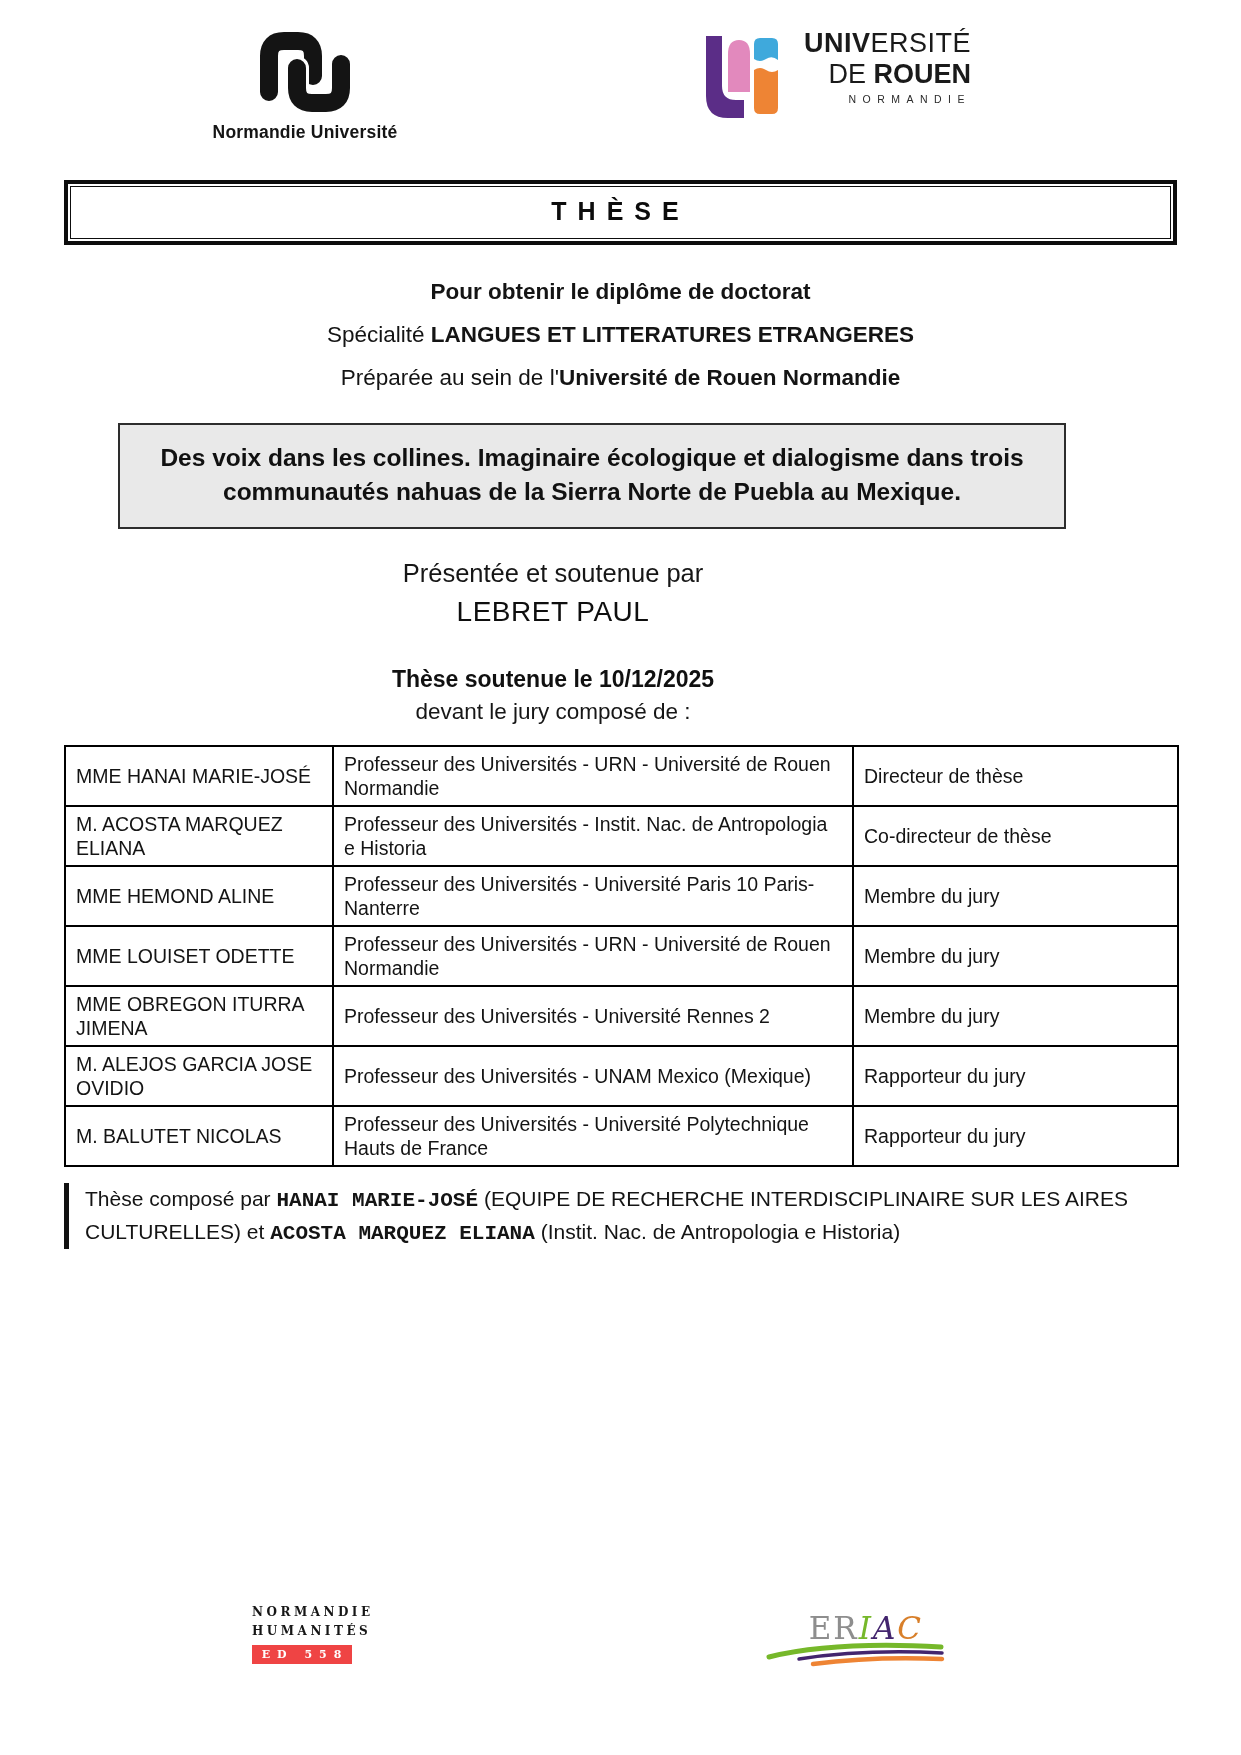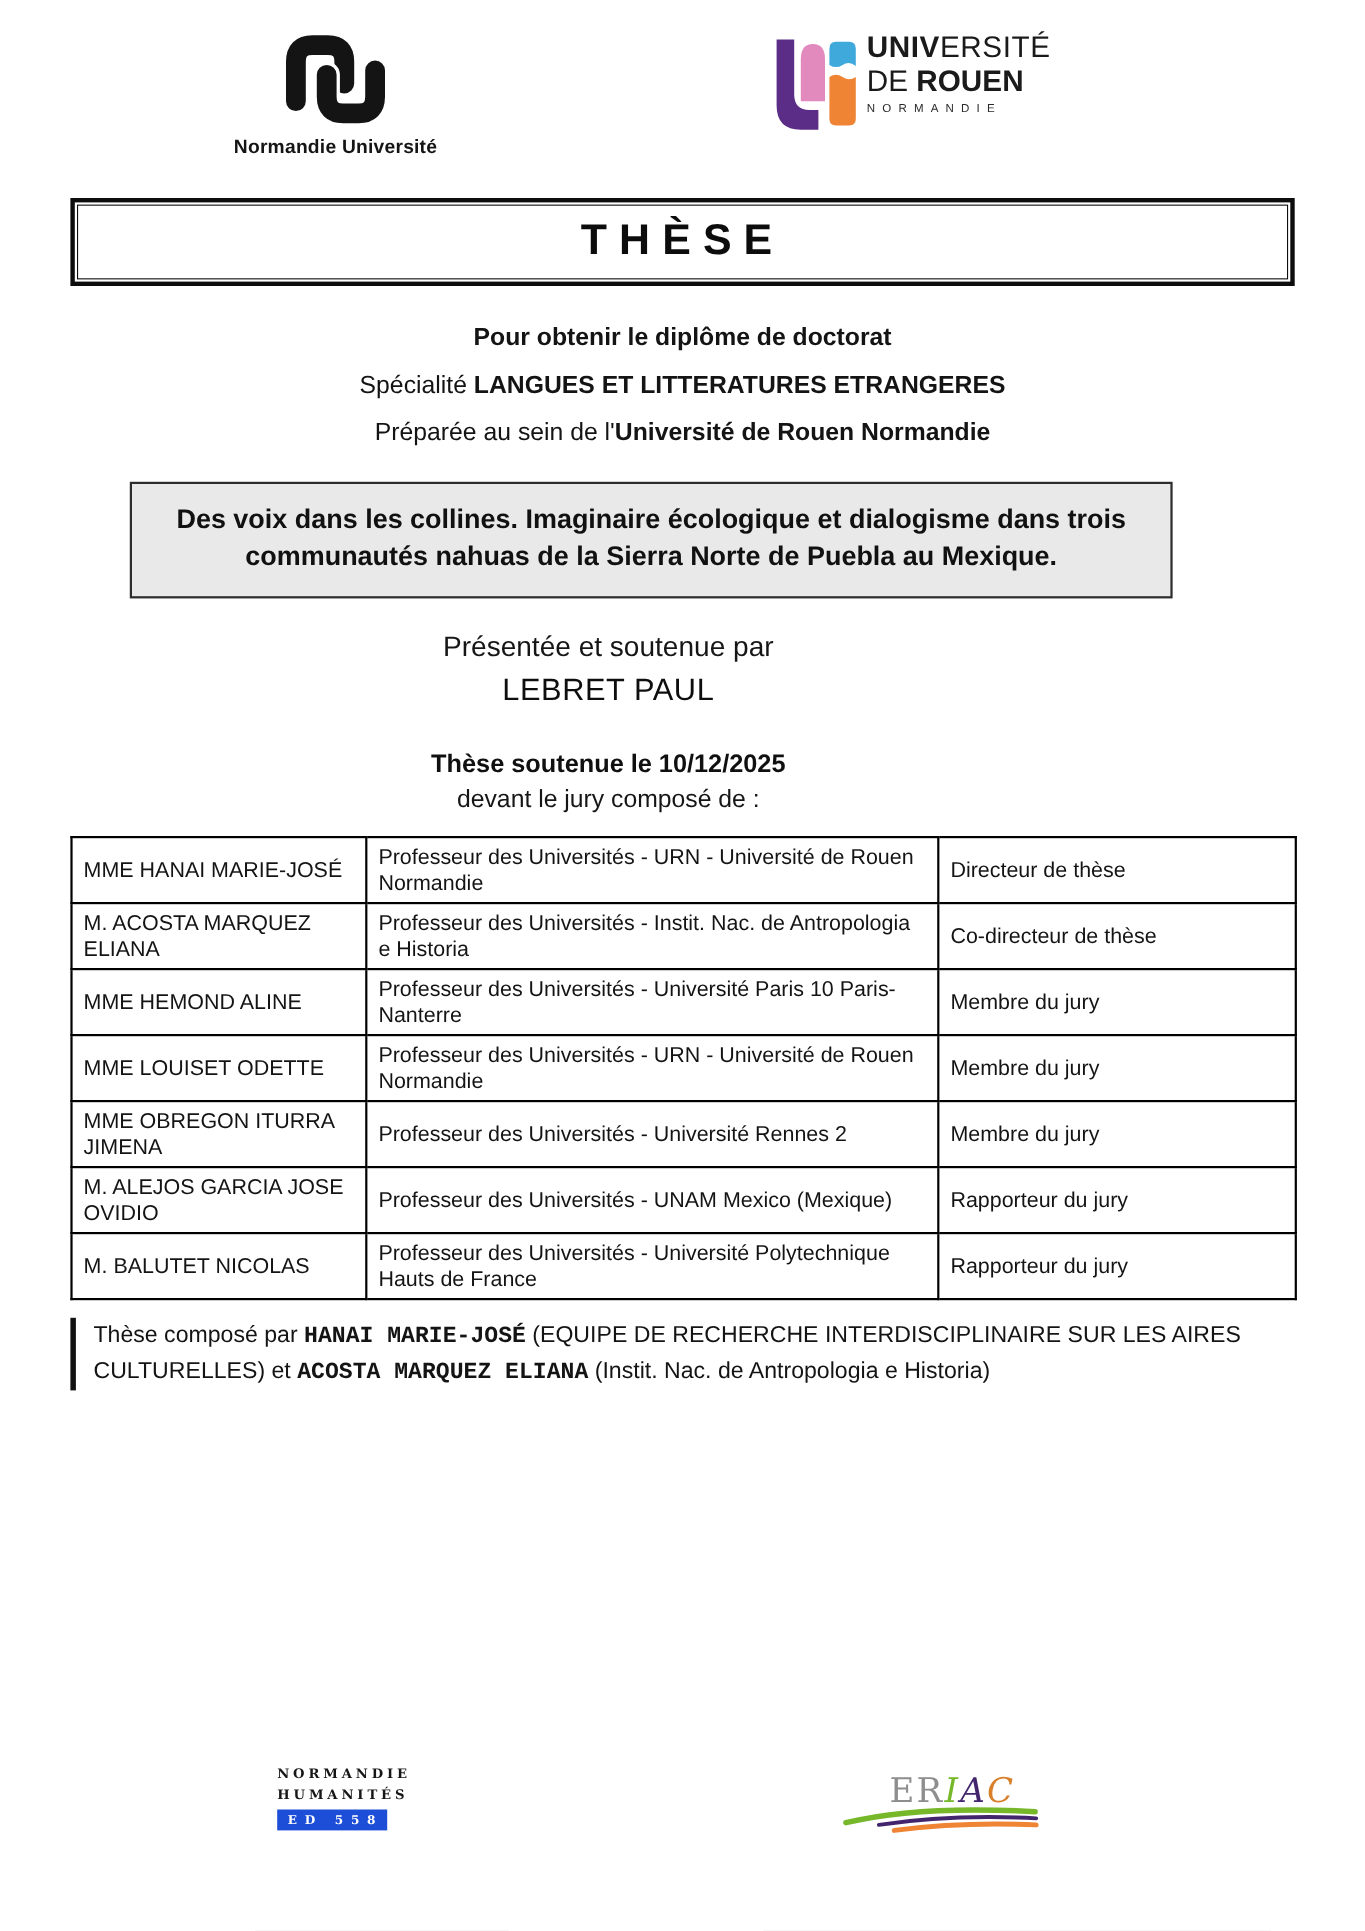--- a/index.html
+++ b/index.html
@@ -12,30 +12,30 @@
     font-family: "Liberation Sans", sans-serif;
     color: #121212;
     overflow: hidden;
   }
 
   
   .logo-nu { position:absolute; top:30px; left:198px; width:214px; text-align:center; }
   .logo-nu .label { margin-top:4px; font-size:17.5px; font-weight:bold; letter-spacing:.2px; color:#151515; }
 
   .logo-rouen { position:absolute; top:30px; left:698px; display:flex; align-items:flex-start; }
-  .rouen-text { margin-left:2px; line-height:1; }
+  .rouen-text { margin-left:18px; line-height:1;text-align:right; }
   .rouen-line1 { font-size:27px; letter-spacing:.5px; color:#1a1a1a; }
   .rouen-line1 b, .rouen-line2 b { font-weight:bold; }
   .rouen-line2 { font-size:27px; margin-top:4px; color:#1a1a1a; }
   .rouen-line3 { font-size:10.5px; letter-spacing:6.5px; margin-top:6px; color:#2a2a2a; }
 
   
   .banner-outer { margin:180px 64px 0 64px; border:4px solid #0d0d0d; }
   .banner-inner { border:1px solid #0d0d0d; margin:2px; padding:10px 0 12px; text-align:center; }
-  .banner-title { font-size:39px; font-weight:bold; letter-spacing:11px; color:#0c0c0c; }
+  .banner-title { font-size:25px; font-weight:bold; letter-spacing:11px; color:#0c0c0c; }
 
   
   .intro { text-align:center; margin-top:34px; }
   .intro-line { font-size:22.5px; margin-top:17px; color:#141414; }
   .intro-line .bold { font-weight:bold; }
   .intro-line.first { font-weight:bold; margin-top:0; }
 
   
   .content { padding:0 64px; }
   .title-box {
@@ -74,21 +74,21 @@
     padding-left:16px;
     font-size:21px; line-height:31px;
     width:1113px;
     color:#141414;
   }
   .direction .bold { font-weight:bold;font-family:Liberation Mono, monospace; }
 
   
   .footer-ed { position:absolute; left:252px; top:1603px; width:100px; text-align:center; }
   .ed-line { font-family:"DejaVu Serif", serif; font-size:12px; font-weight:bold; letter-spacing:3.5px; color:#161616; line-height:19px; white-space:nowrap; }
-  .ed-badge { margin-top:4px; background:#1d4ed8; color:#fff; font-family:"DejaVu Serif", serif; font-size:11px; font-weight:bold; letter-spacing:7px; padding:3px 2px 3px 8px; }
+  .ed-badge { margin-top:4px; background:#ef4444; color:#fff; font-family:"DejaVu Serif", serif; font-size:11px; font-weight:bold; letter-spacing:7px; padding:3px 2px 3px 8px; }
 
   .footer-eriac { position:absolute; left:765px; top:1613px; width:180px; }
   .eriac-letters { font-family:"DejaVu Serif", serif; font-size:31px; line-height:30px; letter-spacing:2px; text-align:right; padding-right:22px; }
   .eriac-letters .e, .eriac-letters .r { color:#8e8e8e; }
   .eriac-letters .i { color:#76b82a; font-style:italic; }
   .eriac-letters .a { color:#43256e; font-style:italic; }
   .eriac-letters .c { color:#d87f2a; font-style:italic; }
   .eriac-swoosh { display:block; margin-top:-8px; }
 </style>
 </head>

